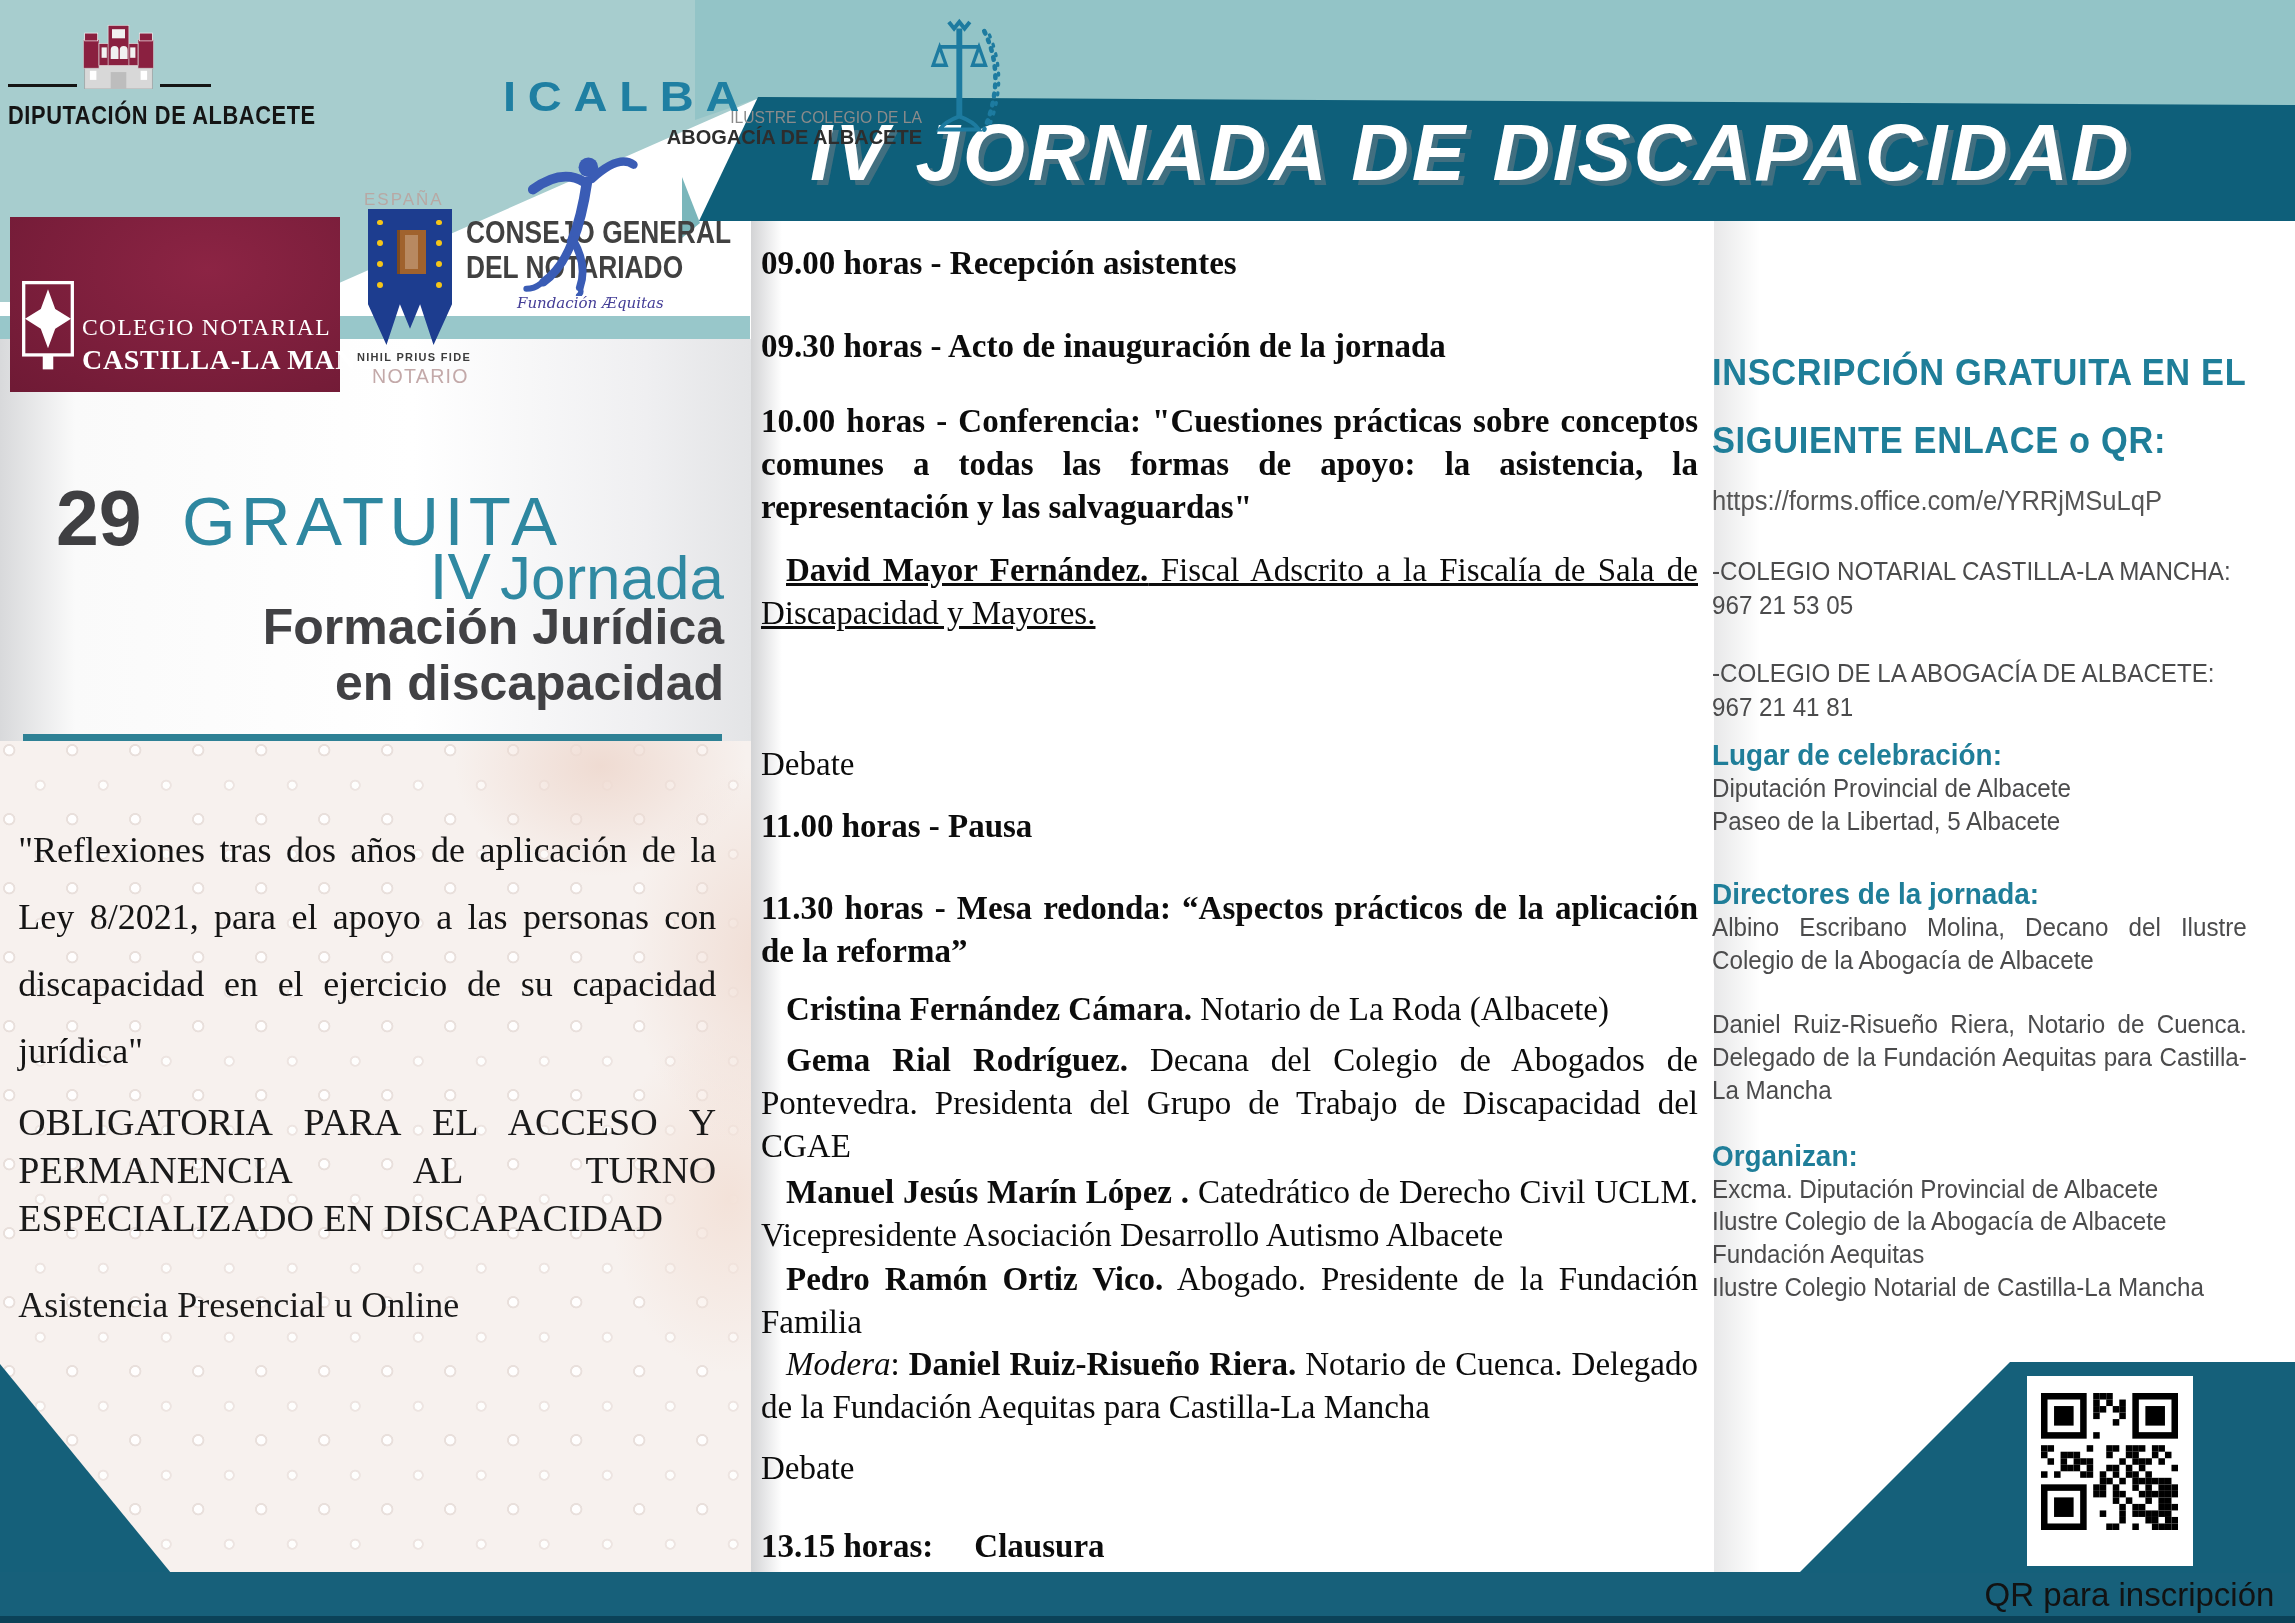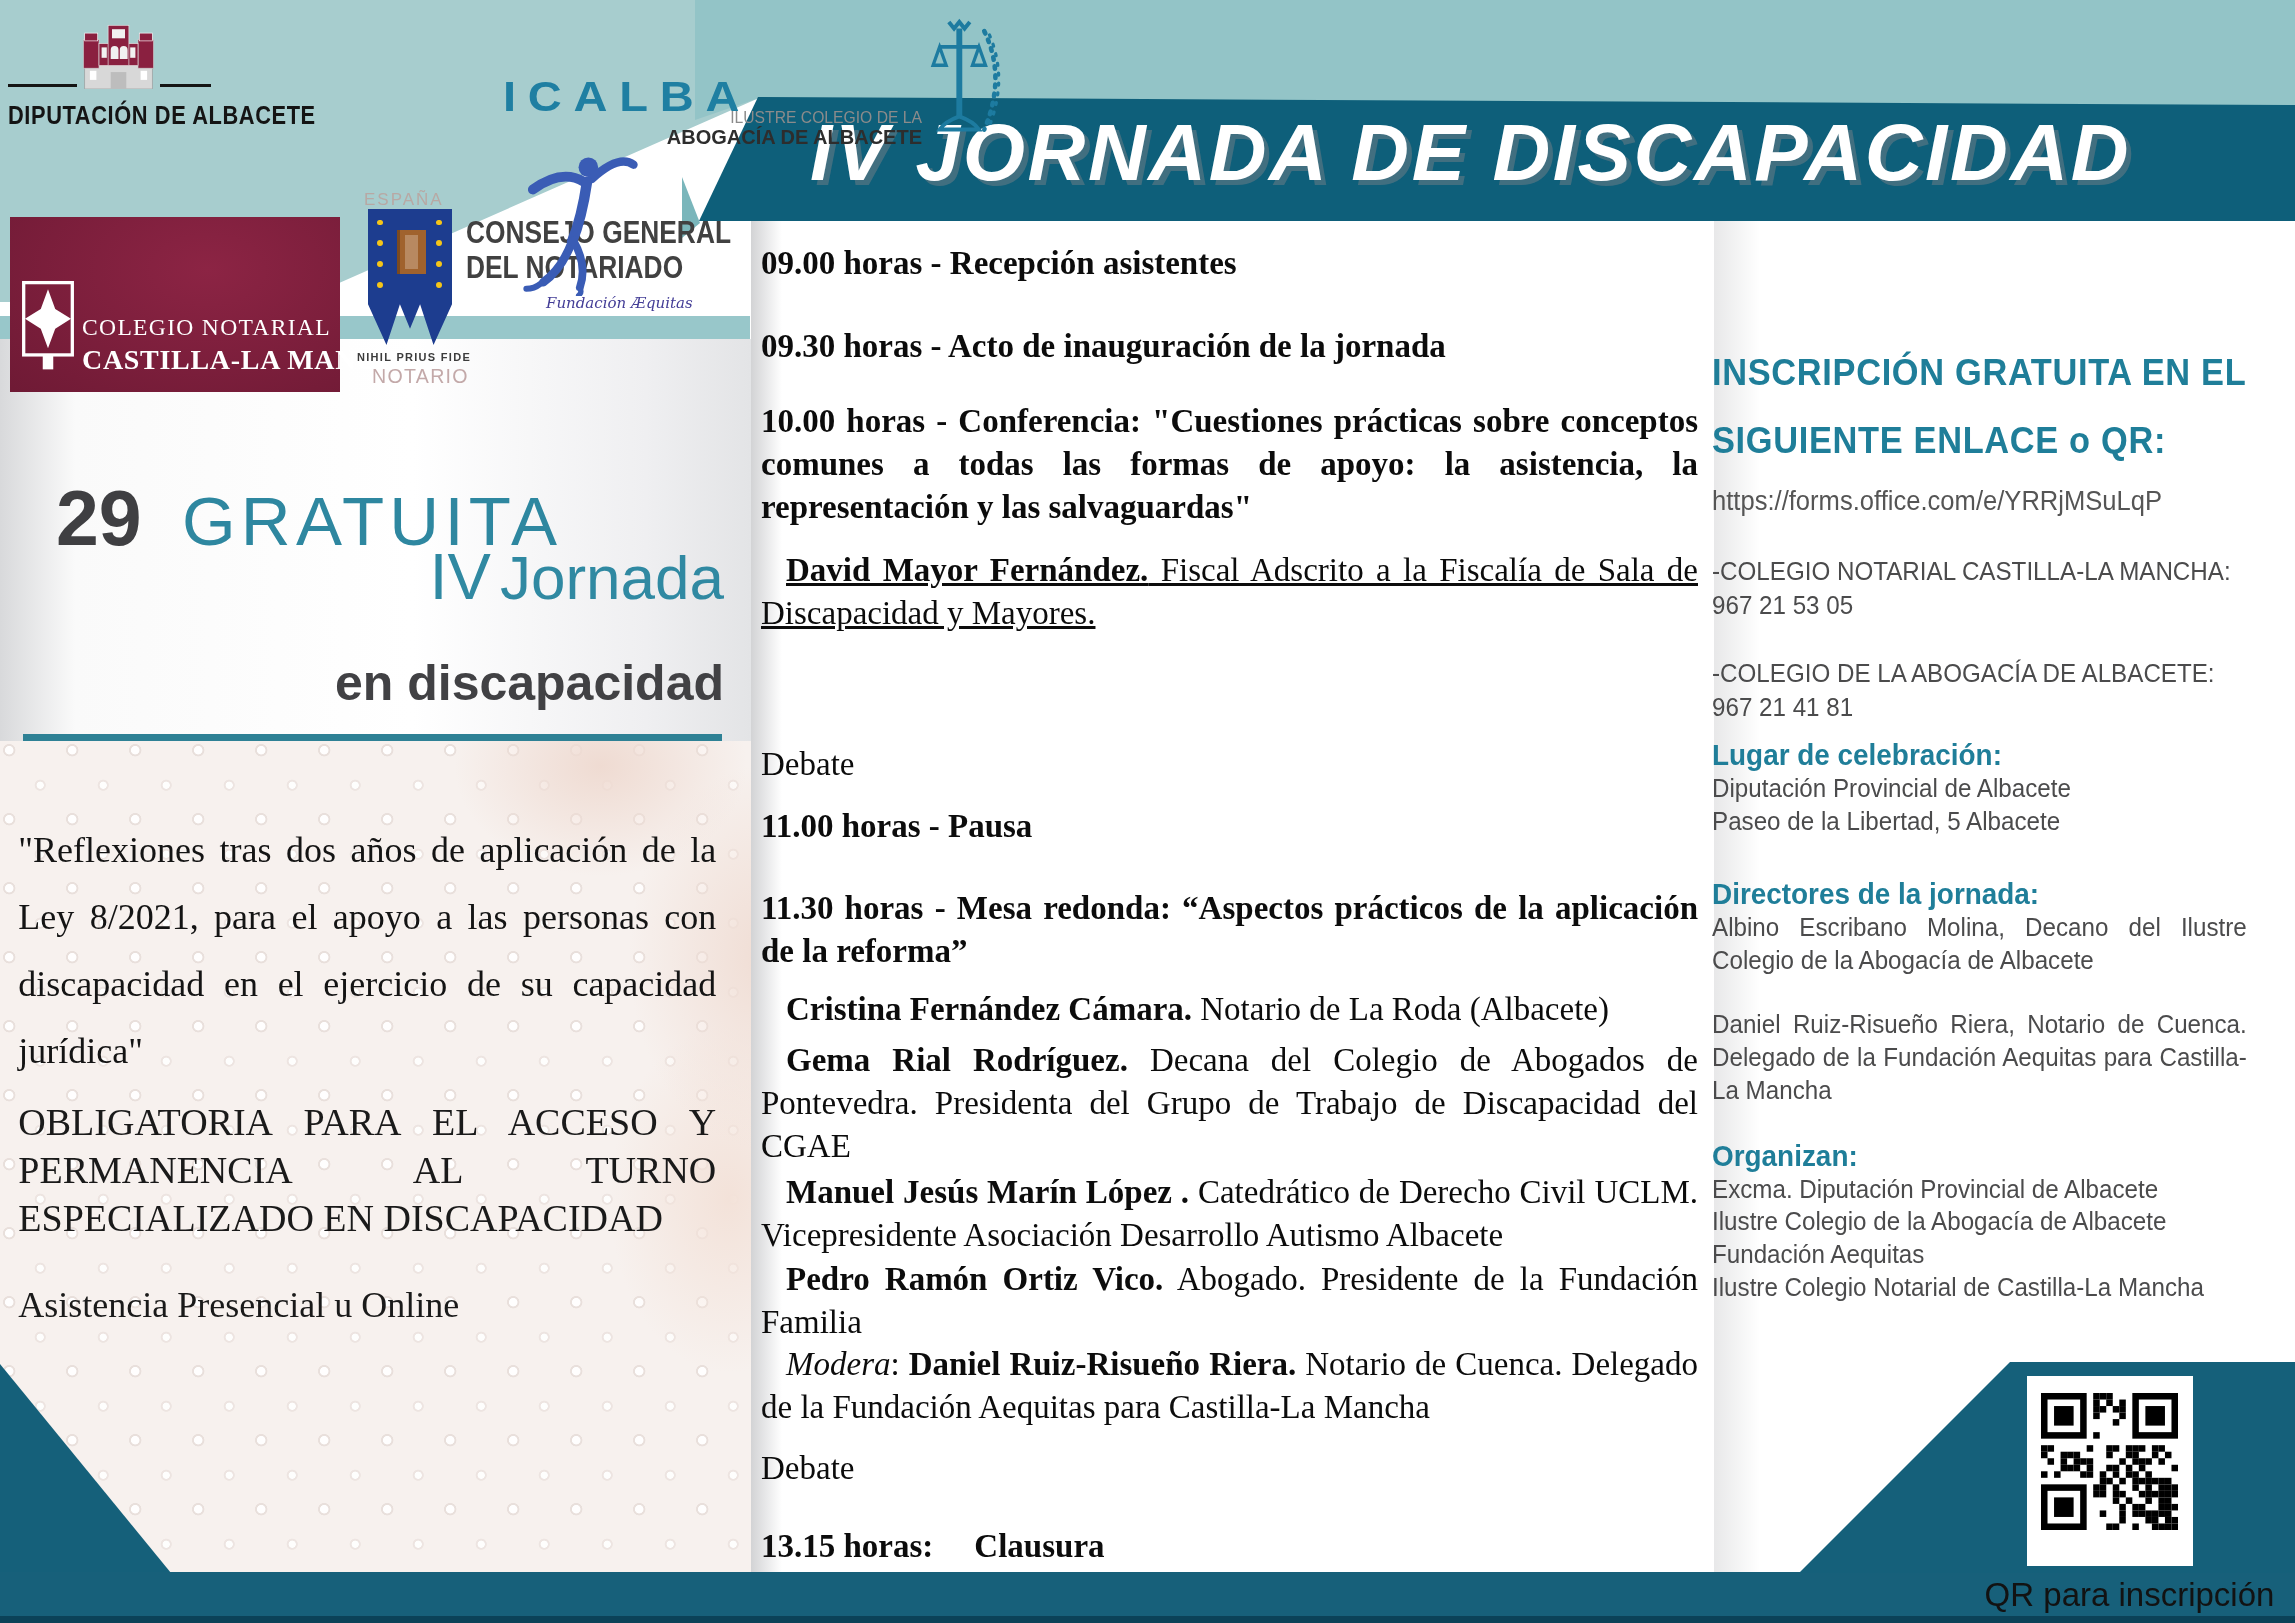--- a/index.html
+++ b/index.html
@@ -83,21 +83,21 @@
   .star{position:absolute;width:5.9px;height:5.9px;border-radius:50%;background:#f5c518;}
   .book{position:absolute;left:29px;top:21px;width:26px;height:44px;background:#a0622d;border-left:3.9px solid #7c4a1f;}
   .book:after{content:"";position:absolute;left:5.2px;top:5.2px;width:13px;height:34px;background:rgba(255,255,255,.25);}
   .nihil{left:357px;top:351px;font-size:11px;font-weight:bold;color:#3c3c3c;letter-spacing:1.3px;}
   .notario{left:372px;top:365px;font-size:19.6px;color:#c3a9a9;letter-spacing:1.3px;}
   .consejo1{left:466px;top:215px;font-size:31px;font-weight:bold;color:#414141;
     transform:scaleX(.85);transform-origin:left top;white-space:nowrap;}
   .consejo2{left:466px;top:250px;font-size:31px;font-weight:bold;color:#414141;
     transform:scaleX(.85);transform-origin:left top;white-space:nowrap;}
   .aeq-script{left:517px;top:294px;width:137px;text-align:center;
-    font-family:"DejaVu Serif",serif;font-style:italic;font-size:15px;color:#433d96;white-space:nowrap;margin-left:29px;}
+    font-family:"DejaVu Serif",serif;font-style:italic;font-size:15px;color:#433d96;white-space:nowrap;}
 </style>
 </head>
 <body>
 
 <div class="poster">
 
   <div class="shape" id="hdr"></div>
   <div class="shape" id="hdr2"></div>
   <div class="shape" id="hdr3"></div>
   <div class="shape" id="strip"></div>
@@ -191,20 +191,21 @@
       <path d="M90 212 q4 8 -2 12" stroke-width="8"></path>
     </svg>
   </div>
   <div class="abs aeq-script">Fundación Æquitas</div>
 
   <div class="abs day">29</div>
   <div class="abs month">GRATUITA</div>
   <div class="abs ivrow">
     <span class="iv">IV</span><span class="jornada">Jornada</span>
   </div>
+  <div class="abs ft" style="top:602px;">Formación Jurídica</div>
   <div class="abs ft" style="top:658px;">en discapacidad</div>
   <div class="abs quote">"Reflexiones tras dos años de aplicación de la Ley 8/2021, para el apoyo a las personas con discapacidad en el ejercicio de su capacidad jurídica"</div>
   <div class="abs oblig">OBLIGATORIA PARA EL ACCESO Y PERMANENCIA AL TURNO ESPECIALIZADO EN DISCAPACIDAD</div>
   <div class="abs asis">Asistencia Presencial u Online</div>
 
   <p class="abs m b" style="top:242px;">09.00 horas - Recepción asistentes</p>
   <p class="abs m b" style="top:325px;">09.30 horas - Acto de inauguración de la jornada</p>
   <p class="abs m b" style="top:400px;">10.00 horas - Conferencia: "Cuestiones prácticas sobre conceptos comunes a todas las formas de apoyo: la asistencia, la representación y las salvaguardas"</p>
   <p class="abs m ind" style="top:549px;text-decoration:underline;"><strong>David Mayor Fernández.</strong><span> Fiscal Adscrito a la Fiscalía de Sala de Discapacidad y Mayores.</span></p>
   <p class="abs m" style="top:743px;">Debate</p>

